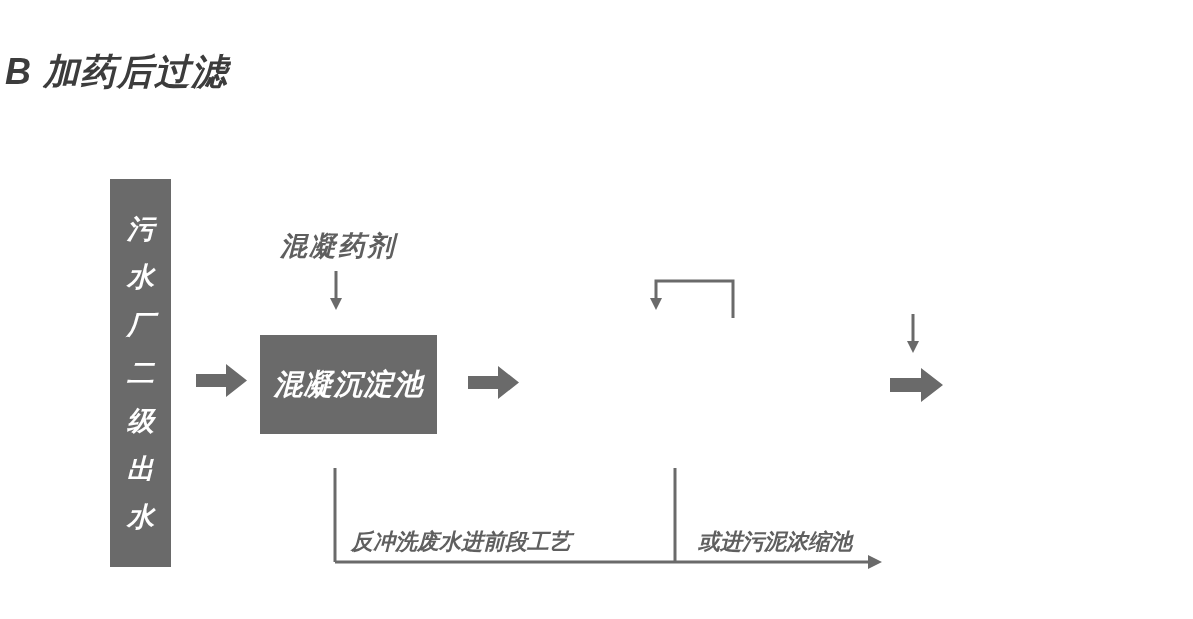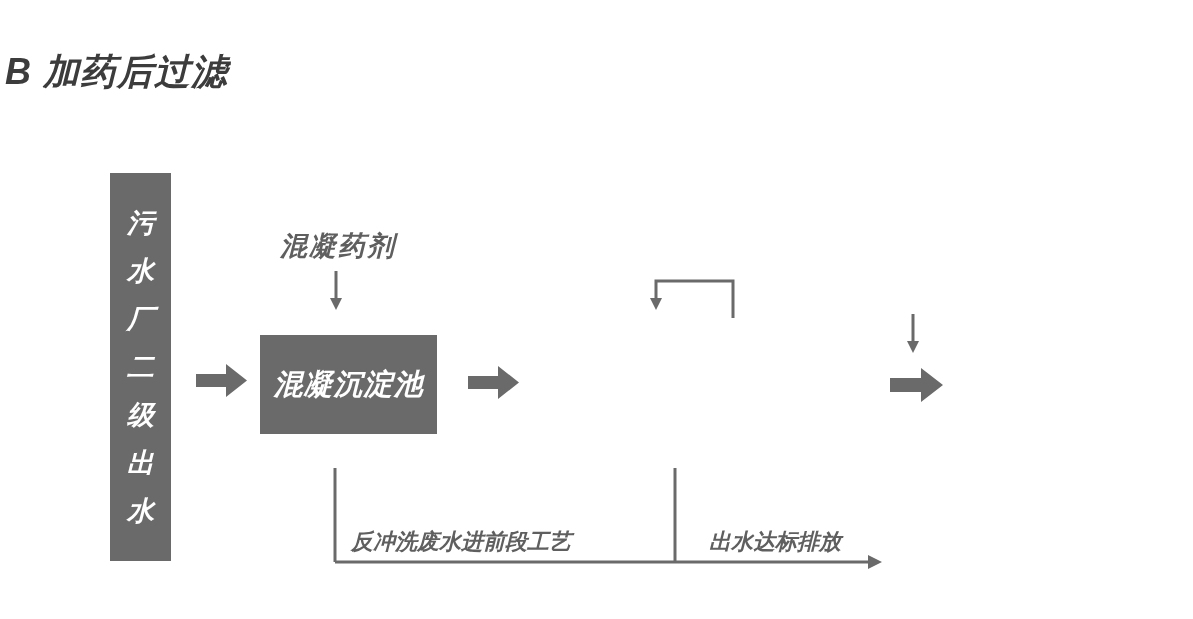--- a/index.html
+++ b/index.html
@@ -73,21 +73,21 @@
   .shape-fill { fill: var(--shape-gray); }
   .shape-stroke { stroke: var(--shape-gray); fill: none; }
 </style>
 </head>
 <body>
 
 <div class="stage">
 
   <div class="abs page-title">B 加药后过滤</div>
 
-  <div class="abs vbar" style="left:110px; top:173px;">
+  <div class="abs vbar" style="left:110px; top:179px;">
     <div class="vbar-text">污水厂二级出水</div>
   </div>
 
   <svg class="abs" style="left:196px; top:362px;" width="52" height="37" viewBox="0 0 52 37">
     <polygon class="shape-fill" points="0,12 30,12 30,2 51,18.5 30,35 30,25 0,25"></polygon>
   </svg>
 
   <div class="abs process-box" style="left:260px; top:335px; width:177px; height:99px;">
     <div class="box-label">混凝沉淀池</div>
   </div>
@@ -119,15 +119,15 @@
 
 
   <svg class="abs" style="left:332px; top:466px;" width="556" height="104" viewBox="0 0 556 104">
     <line class="shape-stroke" x1="3" y1="2" x2="3" y2="96" stroke-width="3"></line>
     <line class="shape-stroke" x1="343" y1="2" x2="343" y2="96" stroke-width="3"></line>
     <line class="shape-stroke" x1="3" y1="96" x2="537" y2="96" stroke-width="3"></line>
     <polygon class="shape-fill" points="536,89 536,103 550,96"></polygon>
   </svg>
 
   <div class="abs annotation small" style="left:341px; top:527px; width:240px;">反冲洗废水进前段工艺</div>
-  <div class="abs annotation small" style="left:655px; top:527px; width:240px;">出水达标排放</div>
+  <div class="abs annotation small" style="left:655px; top:527px; width:240px;">或进污泥浓缩池</div>
 
 </div>
 
 </body></html>

